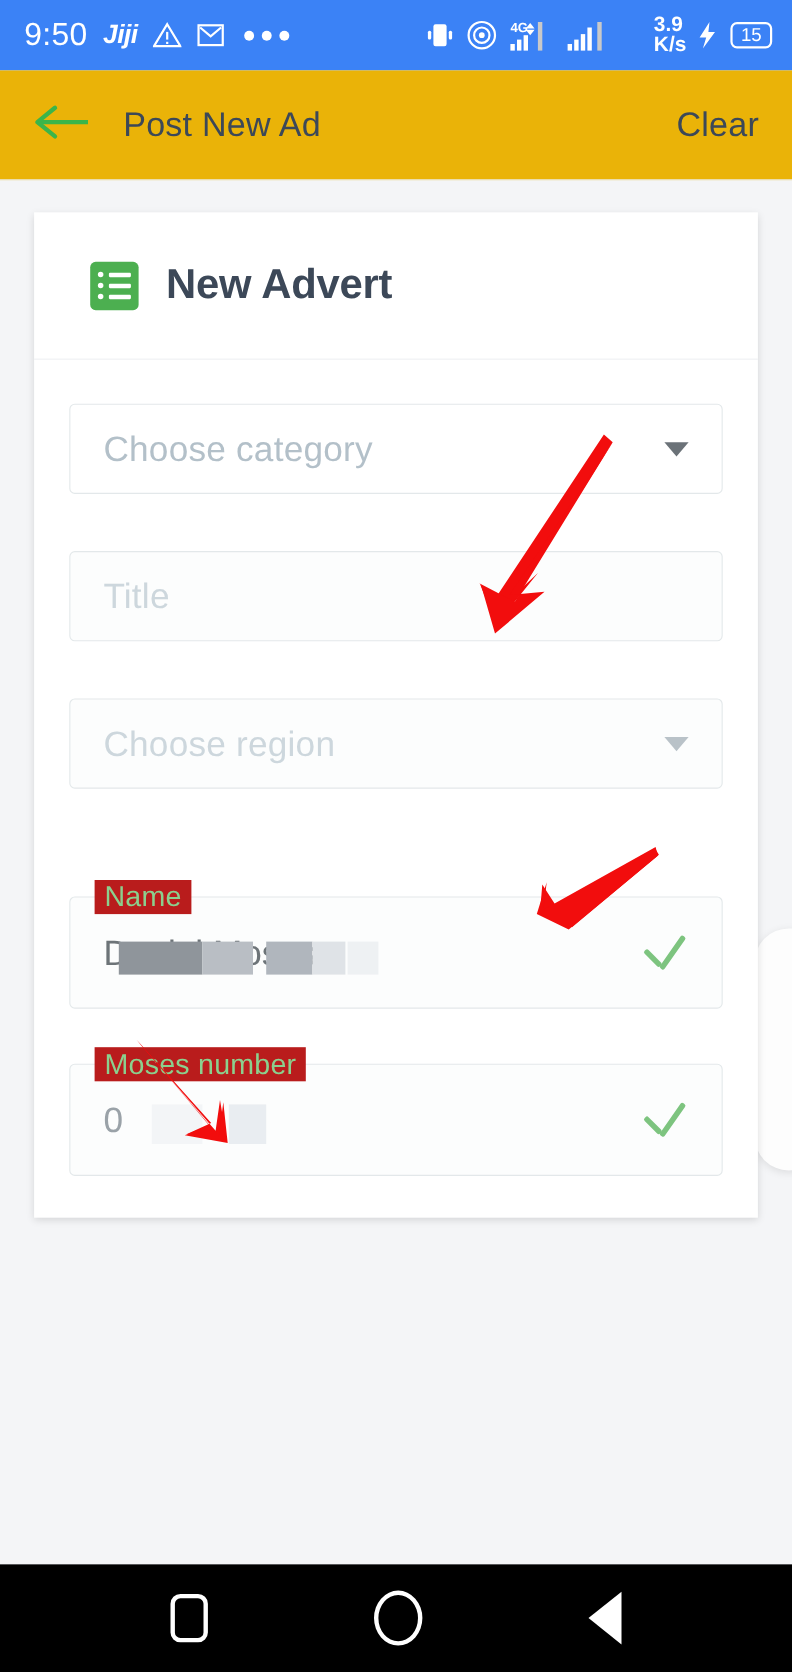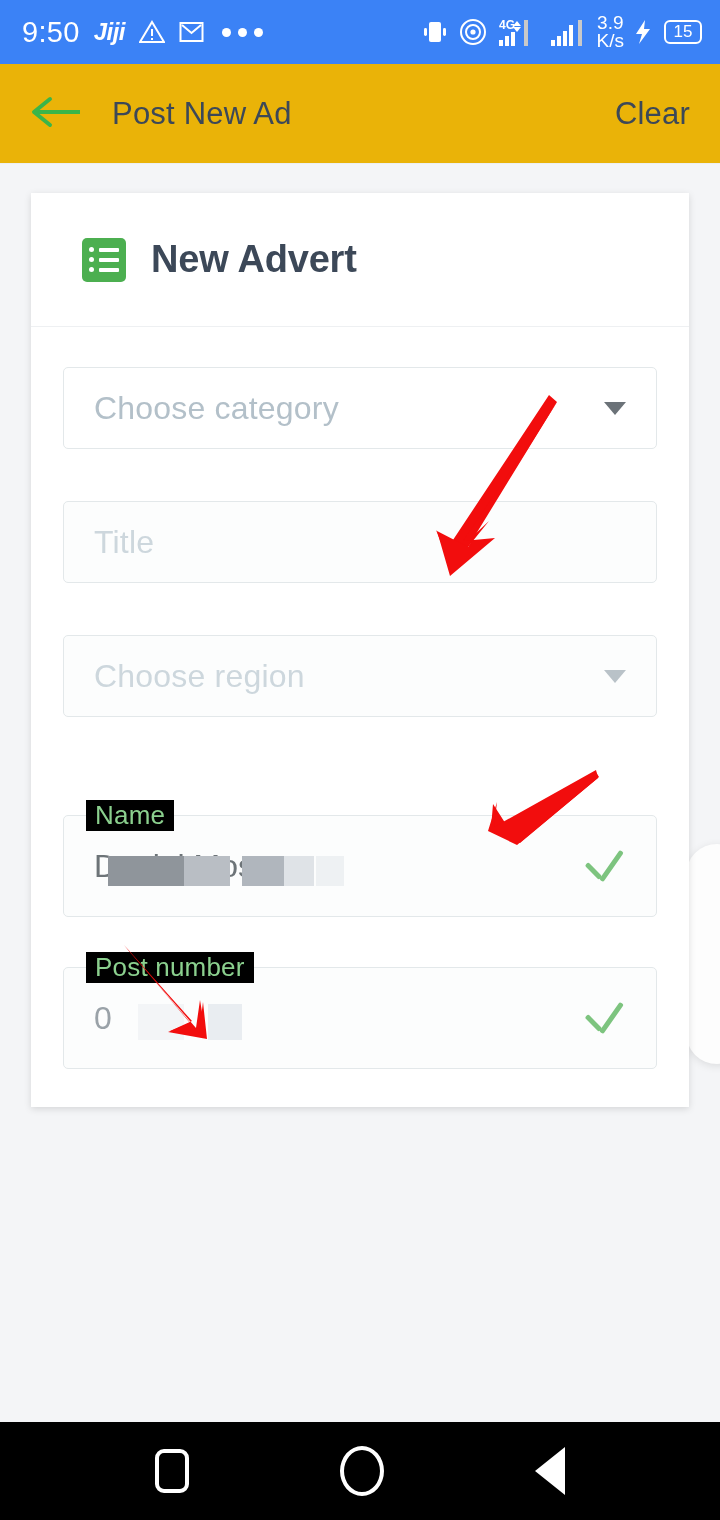--- a/index.html
+++ b/index.html
@@ -25,21 +25,21 @@
     color: #ffffff;
   }
   .sb-left { display: flex; align-items: center; gap: 14px; }
   .sb-time { font-size: 29px; font-weight: 400; letter-spacing: .3px; }
   .sb-jiji { font-size: 24px; font-weight: bold; font-style: italic; letter-spacing: -.5px; }
   .sb-spacer { flex: 1 1 auto; }
   .sb-right { display: flex; align-items: center; gap: 9px; }
   .ic { display: inline-flex; align-items: center; justify-content: center; }
   .dots { display: flex; gap: 7px; align-items: center; margin-left: 4px; }
   .dots i { width: 9px; height: 9px; border-radius: 50%; background: #fff; display: block; }
-  .netspeed { display: flex; flex-direction: column; align-items: center; line-height: .95; font-size: 19px; font-weight: 400; }
+  .netspeed { display: flex; flex-direction: column; line-height: .95; font-size: 19px; font-weight: 700; margin-left: 32px; }
   .battbox {
     border: 2.5px solid #fff; border-radius: 6px;
     font-size: 17px; font-weight: 400;
     padding: 1px 5px 2px 5px; line-height: 1;
     min-width: 38px; text-align: center;
   }
 
   
   .appbar {
     height: 100px; flex: 0 0 100px;
@@ -107,21 +107,21 @@
 
   
   .ofield {
     position: relative; margin-top: 18px;
     border: 1px solid #e3e8ea; border-radius: 5px;
     height: 102px; display: flex; align-items: center;
     padding: 0 30px; background: #fcfdfd;
   }
   .ofield .legend {
     position: absolute; top: -16px; left: 22px;
-    background: #000000; padding: 0 9px;
+    background: #b91c1c; padding: 0 9px;
     font-size: 26px; color: #8bd08e; letter-spacing: .2px;
   }
   .ofield .value { font-size: 32px; color: #6d7478; position: relative; white-space: nowrap; }
   .ofield .value.faint { color: #9aa2a8; }
   .check {
     margin-left: auto; width: 44px; height: 44px; position: relative;
   }
   .check:before, .check:after {
     content: ""; position: absolute; background: #7dc47f; border-radius: 2px;
   }
@@ -301,21 +301,21 @@
             <span class="redact" style="left:14px;top:8px;width:76px;height:30px;background:#8f959b;"></span>
             <span class="redact" style="left:90px;top:8px;width:46px;height:30px;background:#b9bec4;"></span>
             <span class="redact" style="left:148px;top:8px;width:42px;height:30px;background:#b0b6bd;"></span>
             <span class="redact" style="left:190px;top:8px;width:30px;height:30px;background:#dfe3e7;"></span>
             <span class="redact" style="left:222px;top:8px;width:28px;height:30px;background:#eef1f3;"></span>
           </span>
           <span class="check"></span>
         </div>
 
         <div class="ofield" style="margin-top:50px;">
-          <span class="legend">Post number</span>
+          <span class="legend">Moses number</span>
           <span class="value faint">
             <span>0</span>
             <span class="redact" style="left:44px;top:4px;width:46px;height:36px;background:#f3f5f7;"></span>
             <span class="redact" style="left:114px;top:4px;width:34px;height:36px;background:#e9edf1;"></span>
           </span>
           <span class="check"></span>
         </div>
 
       </div>
     </div>

